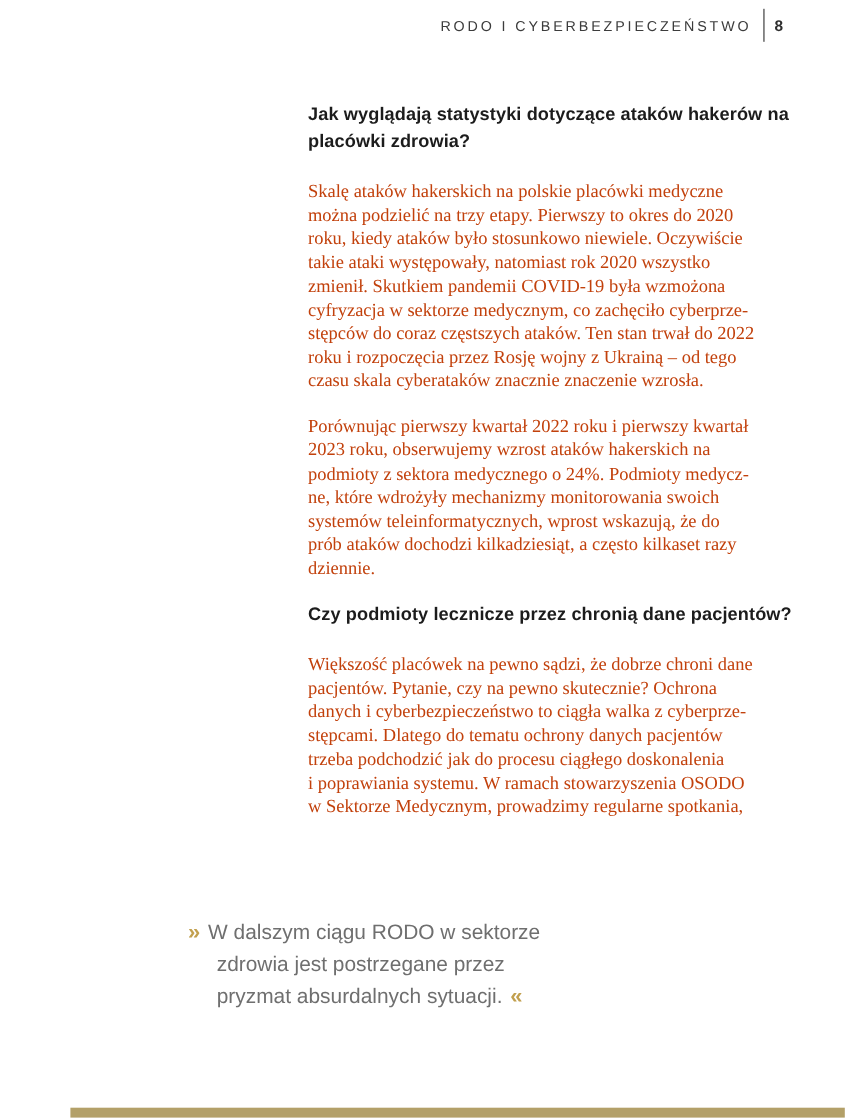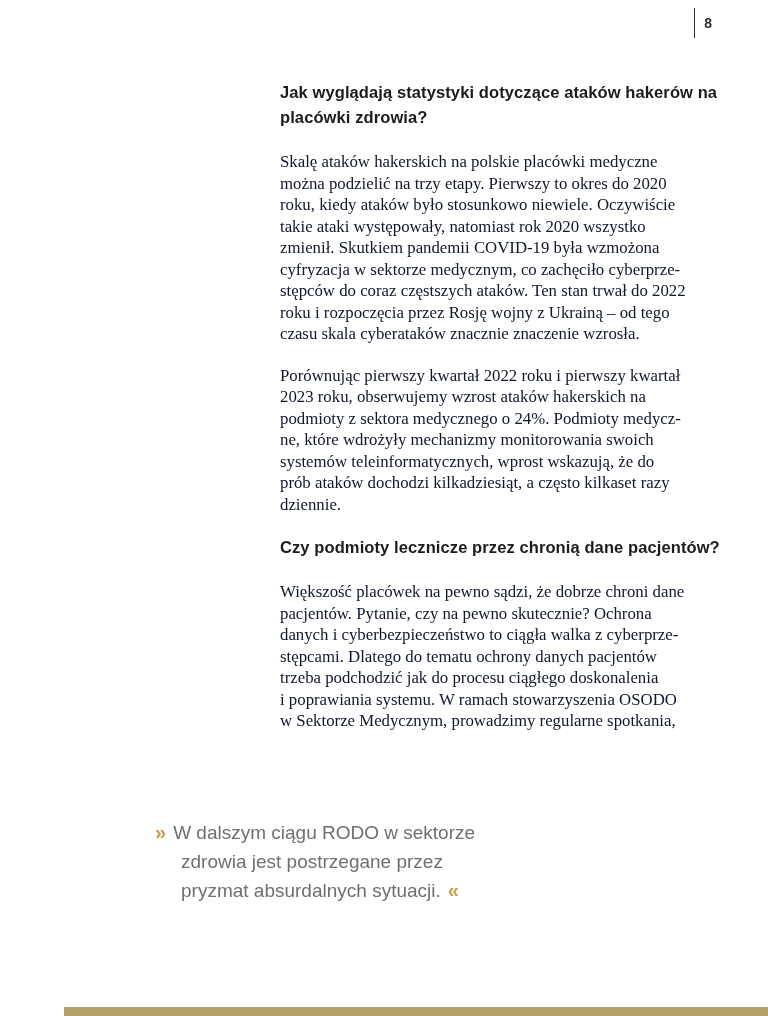--- a/index.html
+++ b/index.html
@@ -31,48 +31,48 @@
   }
   .page-header .page-number{
     font-size:14px;
     font-weight:700;
     color:#2e2e2e;
   }
 
   
   .article-column{
     position:absolute;
-    left:280px;top:80px;
+    left:280px;top:92px;
     width:474px;
   }
   .question{
     font-family:"Liberation Sans",sans-serif;
     font-size:16.5px;
     font-weight:700;
     line-height:25px;
     letter-spacing:0.1px;
     color:#1c1c1c;
     margin:0 0 21px 0;
     white-space:pre-line;
   }
   .answer{
     font-family:"Liberation Serif",serif;
     font-size:16.8px;
     line-height:21.5px;
-    color:#0f172a;
+    color:#c2410c;
     margin:0 0 20px 0;
     white-space:pre-line;
   }
 
   
   .pull-quote{
     position:absolute;
     left:155px;top:818px;
     width:360px;
-    margin:0;
+    margin:16px;
     font-family:"Liberation Sans",sans-serif;
     font-size:19px;
     line-height:29px;
     color:#6f6f6f;
     padding-left:26px;
     text-indent:-26px;
     white-space:normal;
   }
   .pull-quote .quote-text{
     white-space:pre-line;
@@ -91,20 +91,21 @@
     position:absolute;
     left:64px;right:0;bottom:0;
     height:9px;
     background:#b3a068;
   }
 </style>
 </head>
 <body>
 
 <header class="page-header">
+  <span class="running-title">RODO I CYBERBEZPIECZEŃSTWO</span>
   <span class="divider"></span>
   <span class="page-number">8</span>
 </header>
 
 <main class="article-column">
   <section>
     <h2 class="question">Jak wyglądają statystyki dotyczące ataków hakerów na
 placówki zdrowia?</h2>
     <p class="answer">Skalę ataków hakerskich na polskie placówki medyczne
 można podzielić na trzy etapy. Pierwszy to okres do 2020

